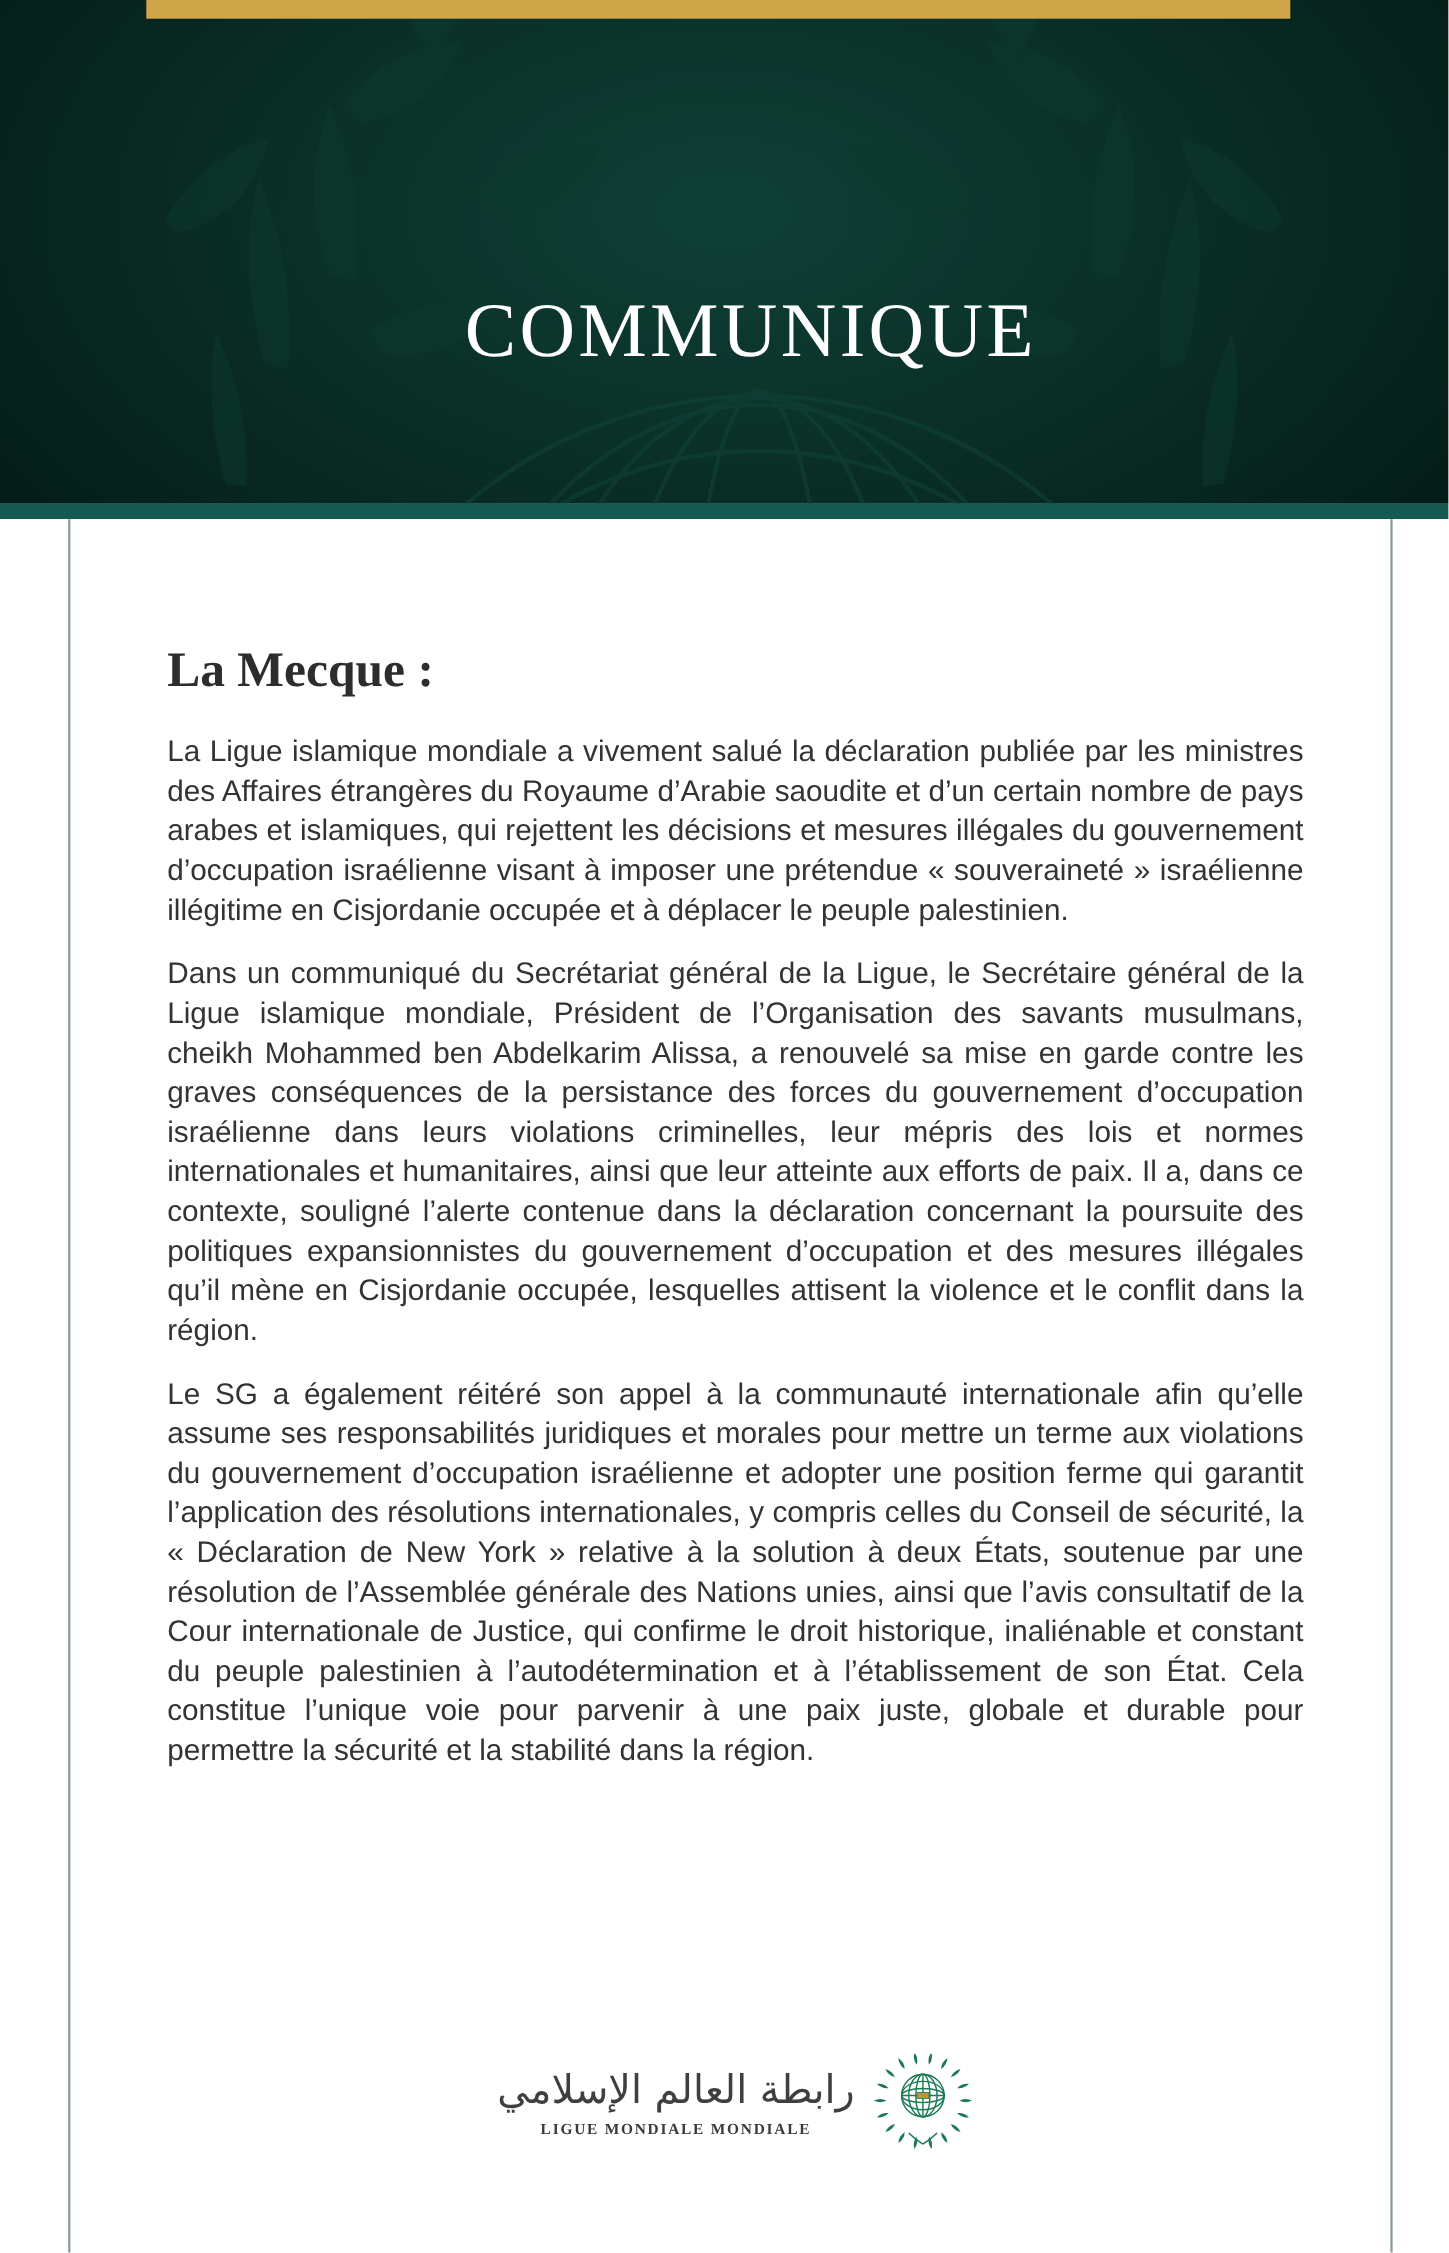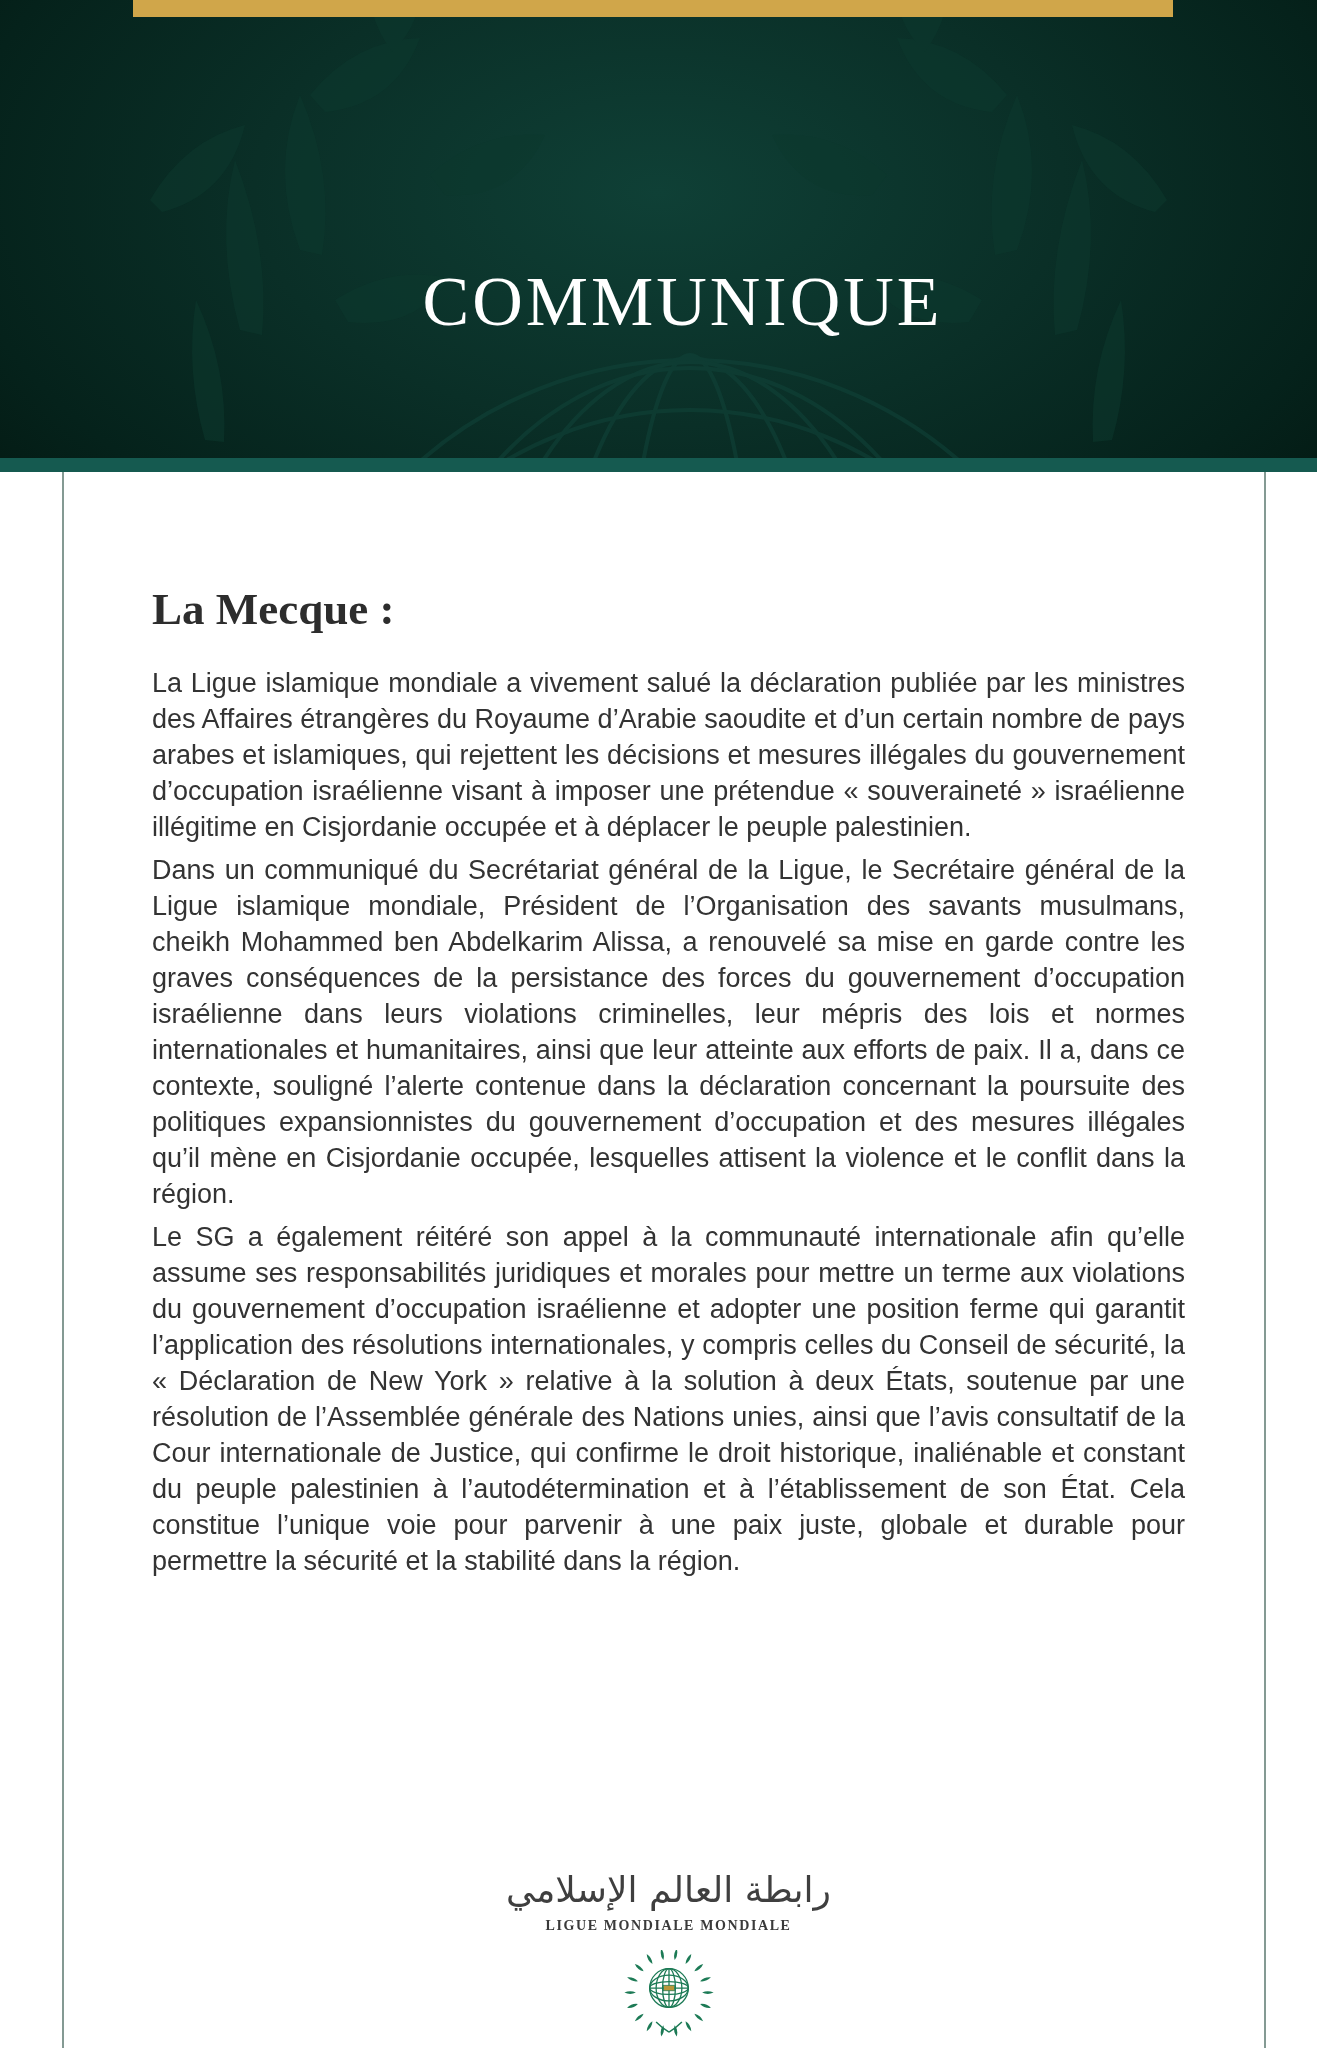--- a/index.html
+++ b/index.html
@@ -21,25 +21,25 @@
   
   .content{position:absolute;top:472px;left:0;width:1317px;height:1576px;background:#ffffff;}
   .rule{position:absolute;top:0;bottom:0;width:2px;background:#849a93;}
   .rule-left{left:62px;}
   .rule-right{left:1264px;}
   .doc{position:absolute;left:152px;top:0;width:1033px;}
   .dateline{font-family:Liberation Serif, serif;font-weight:bold;font-size:45px;color:#2d2d2d;
             margin:114px 0 0 0;line-height:1.05;}
   .doc p{font-size:27px;line-height:36px;color:#333333;text-align:justify;margin:0;}
   .doc p.p1{margin-top:32px;}
-  .doc p + p{margin-top:7px;}
+  .doc p + p{margin-top:22px;}
 
   
   .logo{position:absolute;left:0;top:1395px;width:1033px;display:flex;justify-content:center;
-        align-items:center;gap:16px;flex-direction:column;}
+        align-items:center;gap:16px;}
   .logo-text{display:flex;flex-direction:column;align-items:center;}
   .logo-arabic{font-family:"DejaVu Sans",sans-serif;font-size:36px;color:#3f3f3f;line-height:1.25;
                direction:rtl;}
   .logo-caption{font-family:"Liberation Serif",serif;font-size:14px;font-weight:bold;color:#3a3a3a;
                 letter-spacing:1.6px;margin-top:6px;white-space:nowrap;}
   .emblem{display:block;}
 </style>
 </head>
 <body>
 

